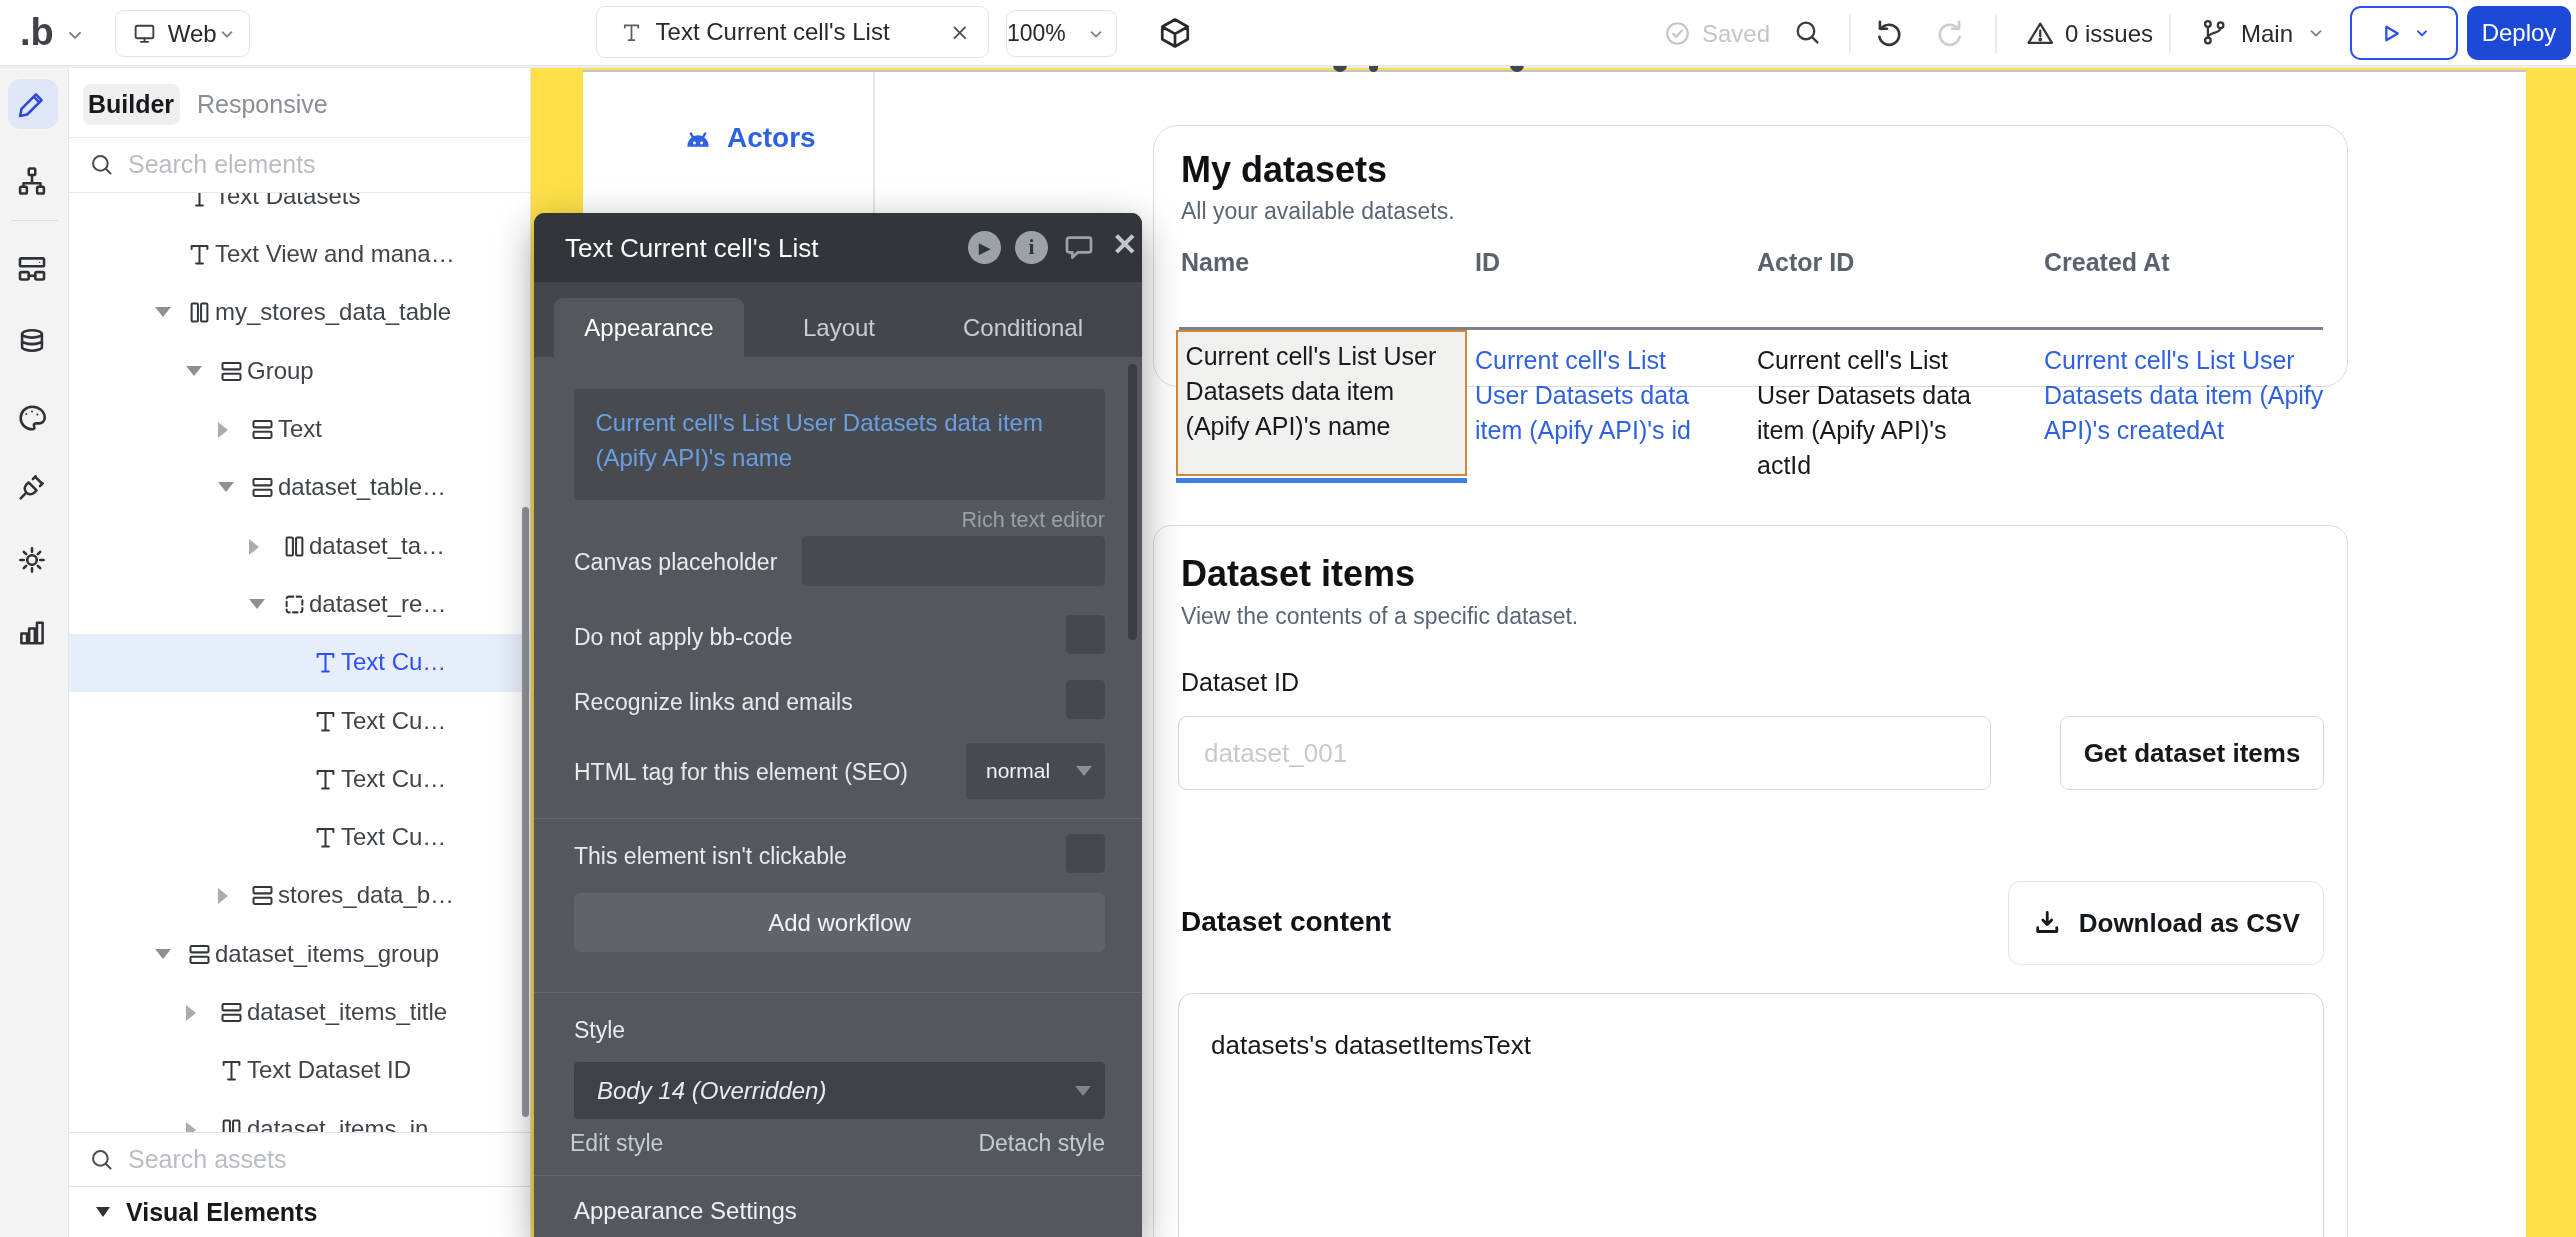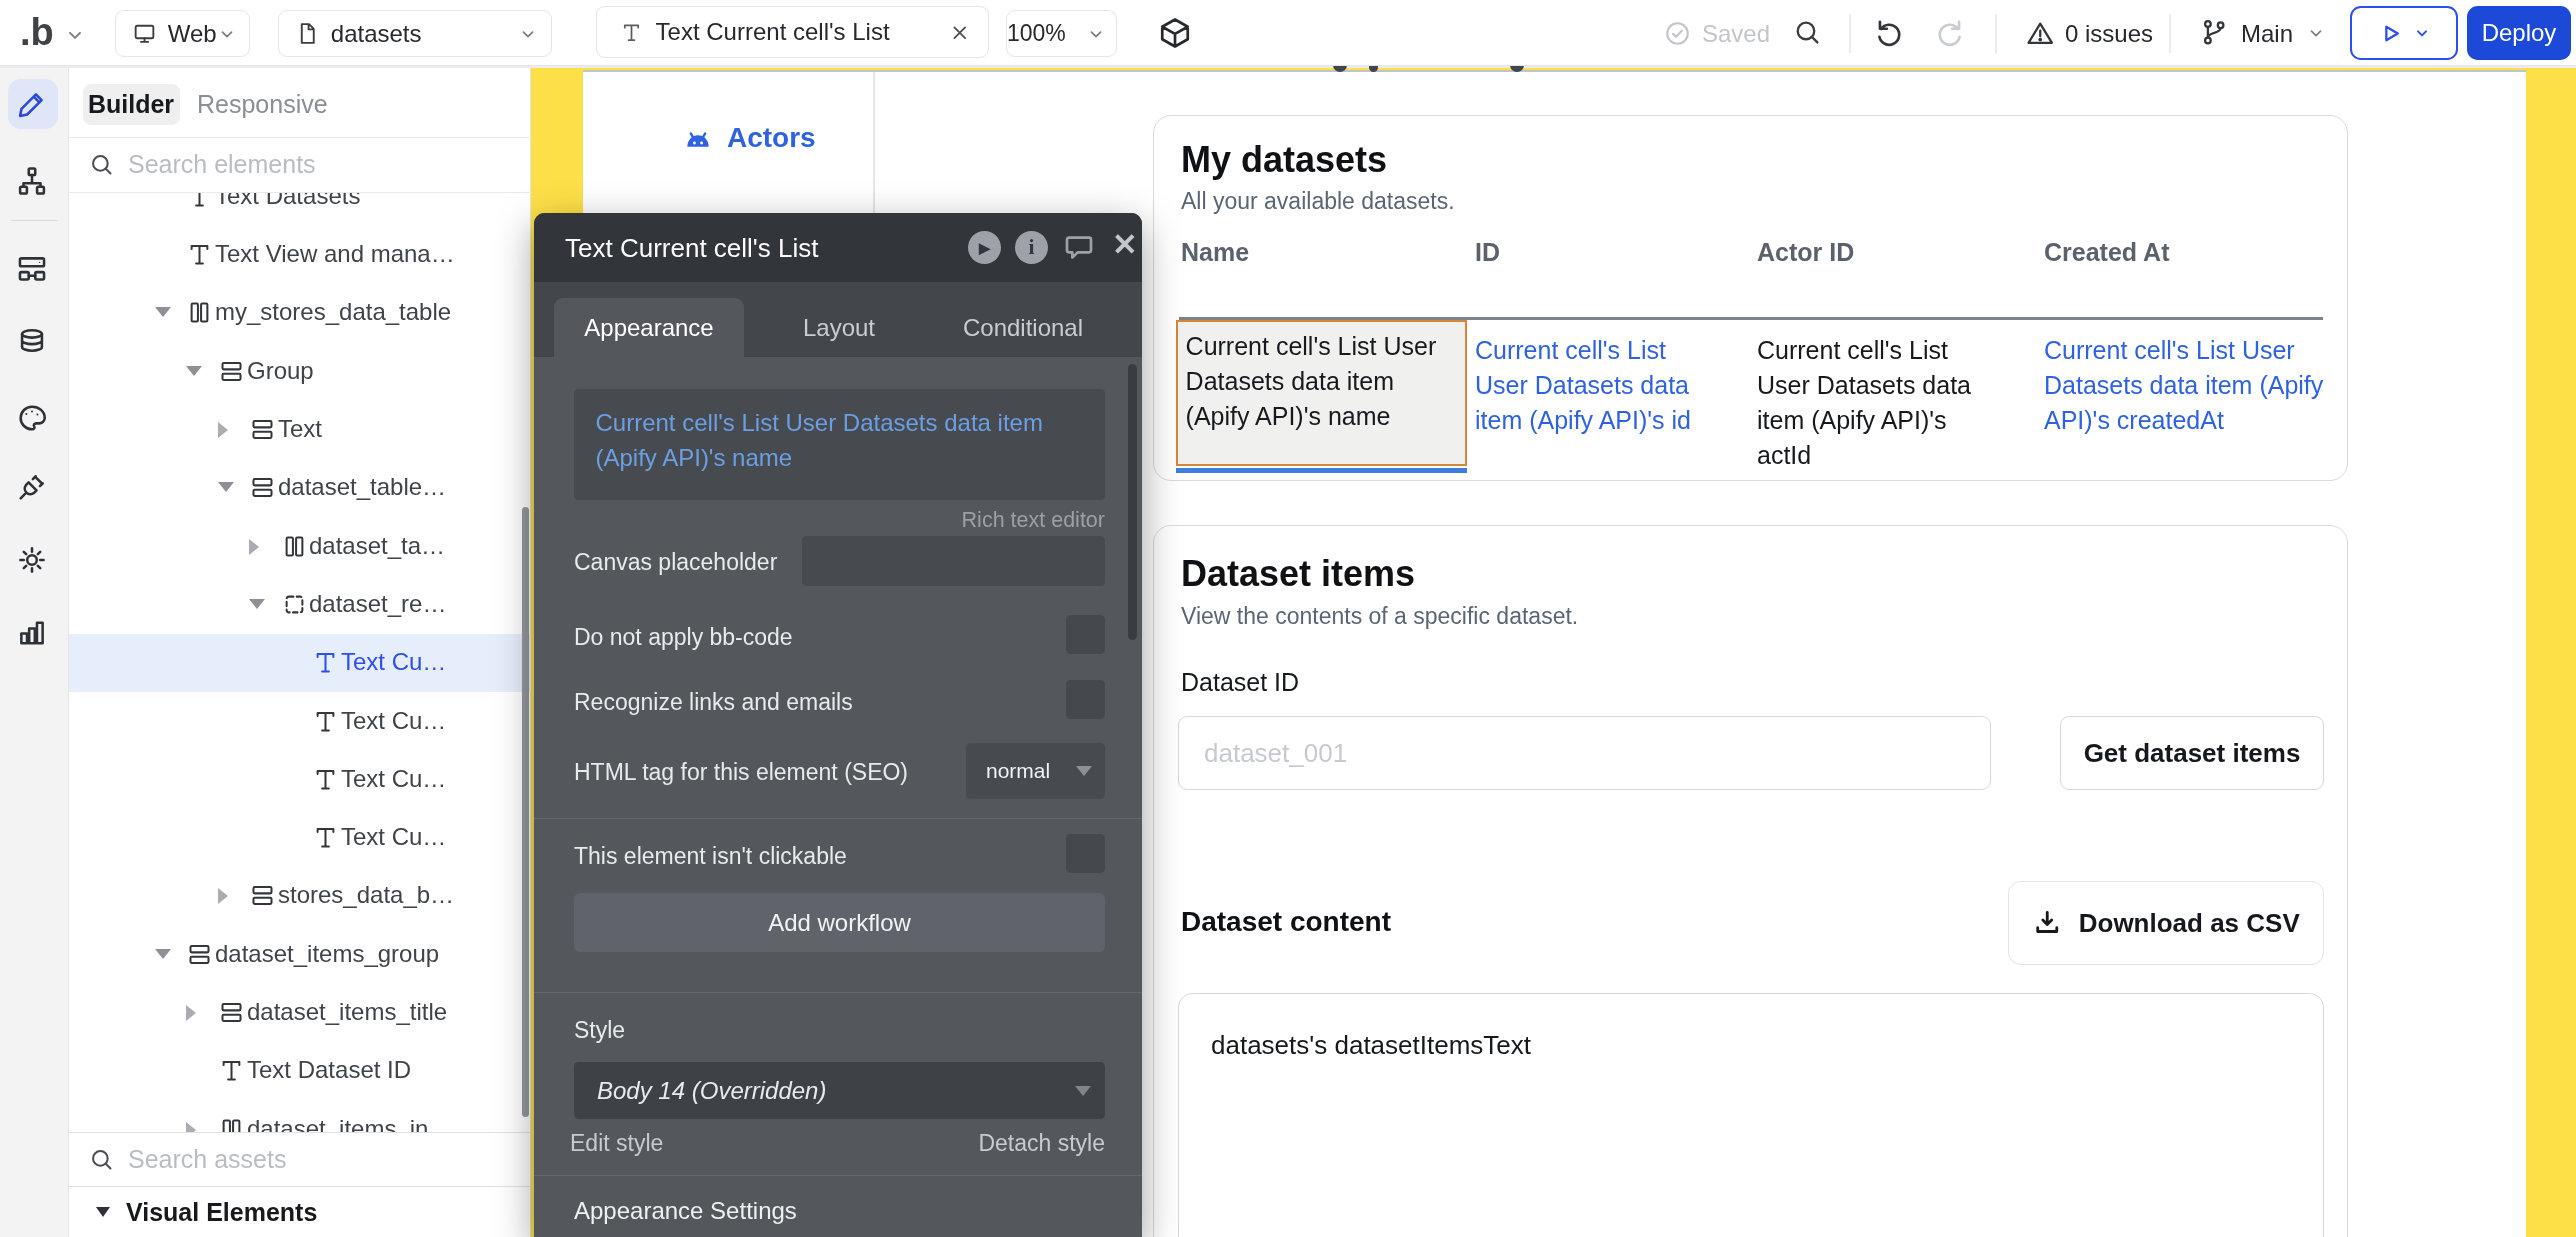--- a/index.html
+++ b/index.html
@@ -73,21 +73,21 @@
         <svg viewBox="0 0 24 24">
           <path d="M4 17c0-5 3.6-8.6 8-8.6s8 3.6 8 8.6z"></path>
           <path d="M8.2 9.8L6.6 7.1 M15.8 9.8l1.6-2.7" style="fill:none;stroke:#2f62e0;stroke-width:1.8;stroke-linecap:round;"></path>
           <circle cx="9.3" cy="14.2" r="1.1" style="fill:#fff;stroke:none;"></circle>
           <circle cx="14.7" cy="14.2" r="1.1" style="fill:#fff;stroke:none;"></circle>
         </svg>
       </span>
       <span class="abs" style="left:45px;top:1.8px;font-size:28px;font-weight:700;color:#2f62e0;">Actors</span>
     </div>
 
-    <div class="abs card" style="left:622px;top:47px;width:1195px;height:366px;">
+    <div class="abs card" style="left:622px;top:57px;width:1195px;height:262px;border-radius:25px;">
       <div class="abs" style="left:27px;top:23px;font-size:36px;font-weight:800;color:#0f1114;">My datasets</div>
       <div class="abs" style="left:27px;top:72px;font-size:23px;color:#5a6575;">All your available datasets.</div>
 
       <div class="abs col-head" style="left:27px;top:122px;">Name</div>
       <div class="abs col-head" style="left:321px;top:122px;">ID</div>
       <div class="abs col-head" style="left:603px;top:122px;">Actor ID</div>
       <div class="abs col-head" style="left:890px;top:122px;">Created At</div>
 
       <div class="abs" style="left:25px;top:201px;width:1144px;height:2.7px;background:#7c818a;"></div>
 
@@ -395,33 +395,20 @@
           </svg>
       </span>
       <span class="tb-label" style="margin-left:10.8px;">Web</span>
       <span class="icon" style="width:18px;height:18px;color:#7c8086;margin-left:auto;margin-right:12.6px;">
         <svg viewBox="0 0 24 24">
             <path d="M6 9.5l6 6 6-6" style="stroke-width:2.4;"></path>
           </svg>
       </span>
     </div>
 
-    <div class="abs tb-box" style="left:278px;top:10px;width:274px;height:47px;cursor:pointer;">
-      <span class="icon" style="width:25px;height:25px;color:#3a3e43;margin-left:16px;">
-        <svg viewBox="0 0 24 24">
-            <path d="M6.5 3h7L18 7.5V21H6.5z M13 3v5h5"></path>
-          </svg>
-      </span>
-      <span class="tb-label" style="margin-left:10.8px;">datasets</span>
-      <span class="icon" style="width:18px;height:18px;color:#7c8086;margin-left:auto;margin-right:14.4px;">
-        <svg viewBox="0 0 24 24">
-            <path d="M6 9.5l6 6 6-6" style="stroke-width:2.4;"></path>
-          </svg>
-      </span>
-    </div>
 
     <div class="abs tb-box" style="left:596px;top:6.3px;width:393px;height:52px;cursor:pointer;">
       <span class="icon" style="width:23px;height:23px;color:#5a5e63;margin-left:23px;">
         <svg viewBox="0 0 24 24">
             <path d="M5 7V4.5h14V7 M12 4.5V20 M9 20h6"></path>
           </svg>
       </span>
       <span class="tb-label" style="margin-left:12.6px;">Text Current cell's List</span>
       <span class="icon" style="width:21.5px;height:21.5px;color:#4a4e53;margin-left:auto;margin-right:18px;cursor:pointer;">
         <svg viewBox="0 0 24 24">

